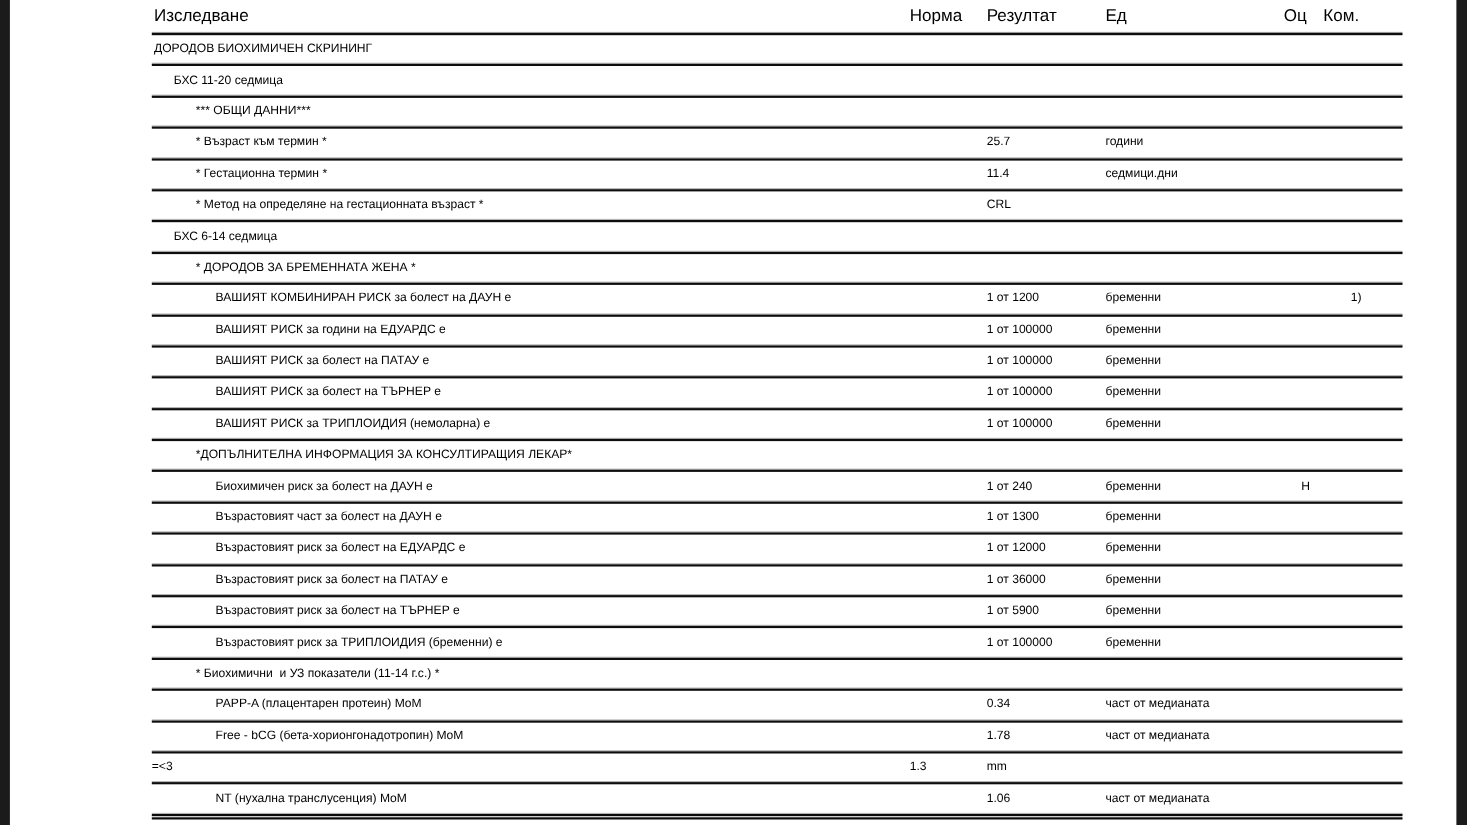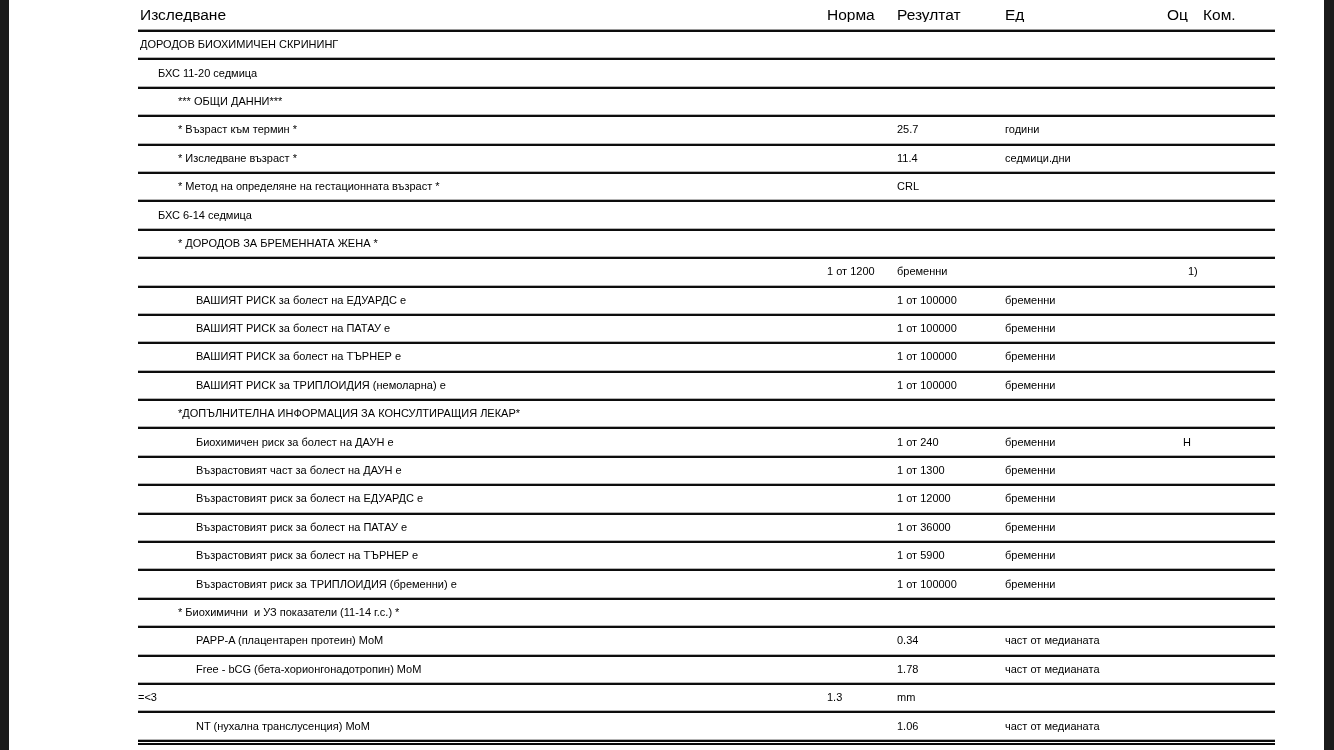--- a/index.html
+++ b/index.html
@@ -84,21 +84,21 @@
       </div>
       <div class="grid row">
         <div class="cell name lvl2">* Възраст към термин *</div>
         <div class="cell norm"></div>
         <div class="cell result">25.7</div>
         <div class="cell unit">години</div>
         <div class="cell grade"></div>
         <div class="cell comment"></div>
       </div>
       <div class="grid row">
-        <div class="cell name lvl2">* Изследване възраст *</div>
+        <div class="cell name lvl2">* Гестационна термин *</div>
         <div class="cell norm"></div>
         <div class="cell result">11.4</div>
         <div class="cell unit">седмици.дни</div>
         <div class="cell grade"></div>
         <div class="cell comment"></div>
       </div>
       <div class="grid row">
         <div class="cell name lvl2">* Метод на определяне на гестационната възраст *</div>
         <div class="cell norm"></div>
         <div class="cell result">CRL</div>
@@ -116,28 +116,29 @@
       </div>
       <div class="grid row">
         <div class="cell name lvl2">* ДОРОДОВ ЗА БРЕМЕННАТА ЖЕНА *</div>
         <div class="cell norm"></div>
         <div class="cell result"></div>
         <div class="cell unit"></div>
         <div class="cell grade"></div>
         <div class="cell comment"></div>
       </div>
       <div class="grid row">
+        <div class="cell name lvl3">ВАШИЯТ КОМБИНИРАН РИСК за болест на ДАУН е</div>
         <div class="cell norm"></div>
         <div class="cell result">1 от 1200</div>
         <div class="cell unit">бременни</div>
         <div class="cell grade"></div>
         <div class="cell comment">1)</div>
       </div>
       <div class="grid row">
-        <div class="cell name lvl3">ВАШИЯТ РИСК за болест на ЕДУАРДС е</div>
+        <div class="cell name lvl3">ВАШИЯТ РИСК за години на ЕДУАРДС е</div>
         <div class="cell norm"></div>
         <div class="cell result">1 от 100000</div>
         <div class="cell unit">бременни</div>
         <div class="cell grade"></div>
         <div class="cell comment"></div>
       </div>
       <div class="grid row">
         <div class="cell name lvl3">ВАШИЯТ РИСК за болест на ПАТАУ е</div>
         <div class="cell norm"></div>
         <div class="cell result">1 от 100000</div>

